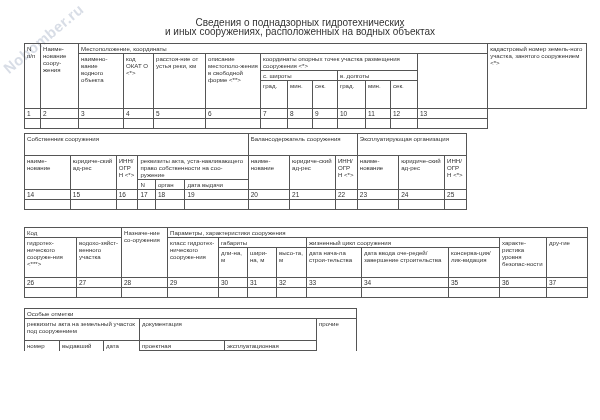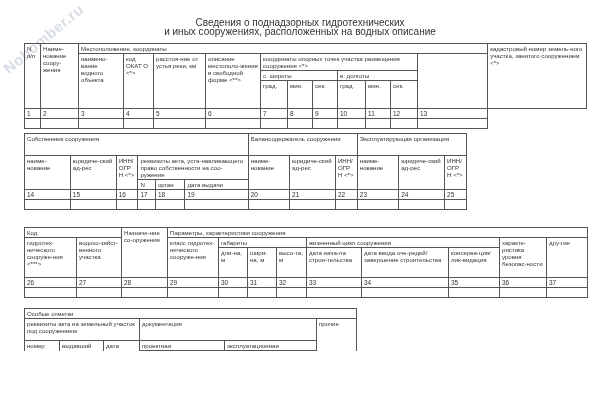--- a/index.html
+++ b/index.html
@@ -20,21 +20,21 @@
   #t4 { left: 24px; top: 308px; width: 332px; }
   #t4 .nob { border-bottom: none; }
 </style>
 </head>
 <body>
 
 <div class="watermark">Nobomber.ru</div>
 
 <div class="title">
   <div>Сведения о поднадзорных гидротехнических</div>
-  <div>и иных сооружениях, расположенных на водных описание</div>
+  <div>и иных сооружениях, расположенных на водных объектах</div>
 </div>
 
 <table id="t1">
   <colgroup>
     <col style="width:16px">
       <col style="width:38px">
       <col style="width:45px">
       <col style="width:30px">
     <col style="width:52px">
       <col style="width:55px">

